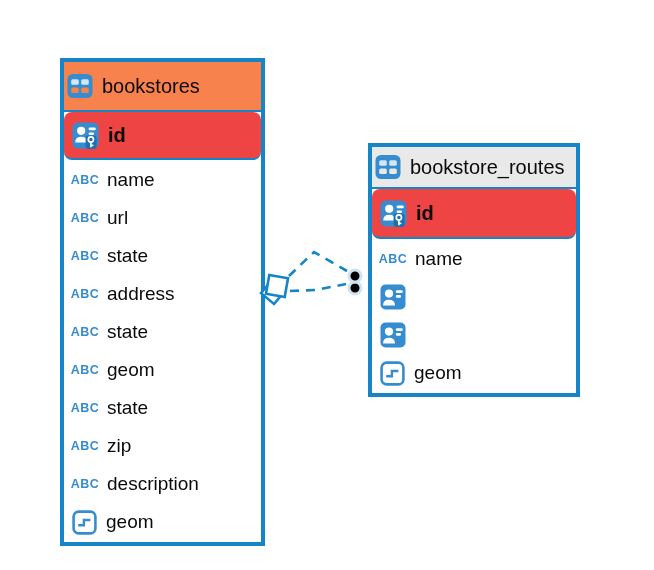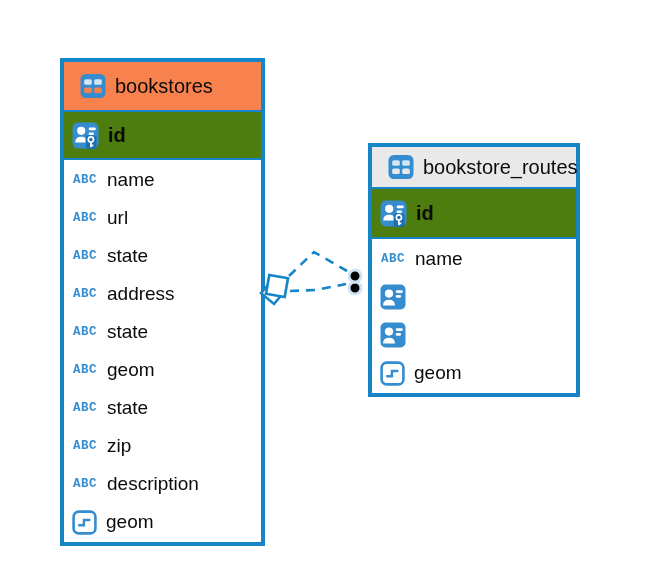--- a/index.html
+++ b/index.html
@@ -13,50 +13,51 @@
 
   
   .entity{
     position:absolute;
     background:#ffffff;
     border:4px solid #1585C8;
     box-sizing:border-box;
   }
   .entity-header{
     display:flex;align-items:center;gap:9px;
-    padding:0 16px;
+    padding:0 3px;
     border-bottom:2px solid #1585C8;
     font-size:20px;
   }
   .hdr-orange{background:#F7824D;height:48px;--cellb:#F7824D;}
   .hdr-gray{background:#E9E9E9;height:40px;--cellb:#E9E9E9;}
   .key-row{
     display:flex;align-items:center;gap:9px;
     padding:0 8px;height:46px;
     border-bottom:2px solid #1585C8;
     font-size:20px;font-weight:bold;
-    background:#4d7c0f;
+    background:#ef4444;
+    border-radius:8px;
   }
   .routes .key-row{height:48px;}
   .cols{padding:1px 0 1px 0;background:#ffffff;}
   .row{
     display:flex;align-items:center;gap:9px;
     padding:0 8px;height:38px;
     font-size:19px;
   }
   .col-label{white-space:nowrap;}
 
   
   .icon{flex:0 0 auto;display:inline-flex;align-items:center;justify-content:center;}
   .icon svg{display:block;}
   .cellb{fill:var(--cellb,#ffffff);}
   .ic-abc{
     font-size:12.5px;font-weight:bold;letter-spacing:0.5px;
     color:#358CCE;width:26px;text-align:left;
-    font-family:Liberation Mono, monospace;
+    font-family:Liberation Sans, sans-serif;
   }
 
   
   svg.connector{position:absolute;left:0;top:0;z-index:5;}
 </style>
 </head>
 <body>
 
 <div class="canvas">
 

